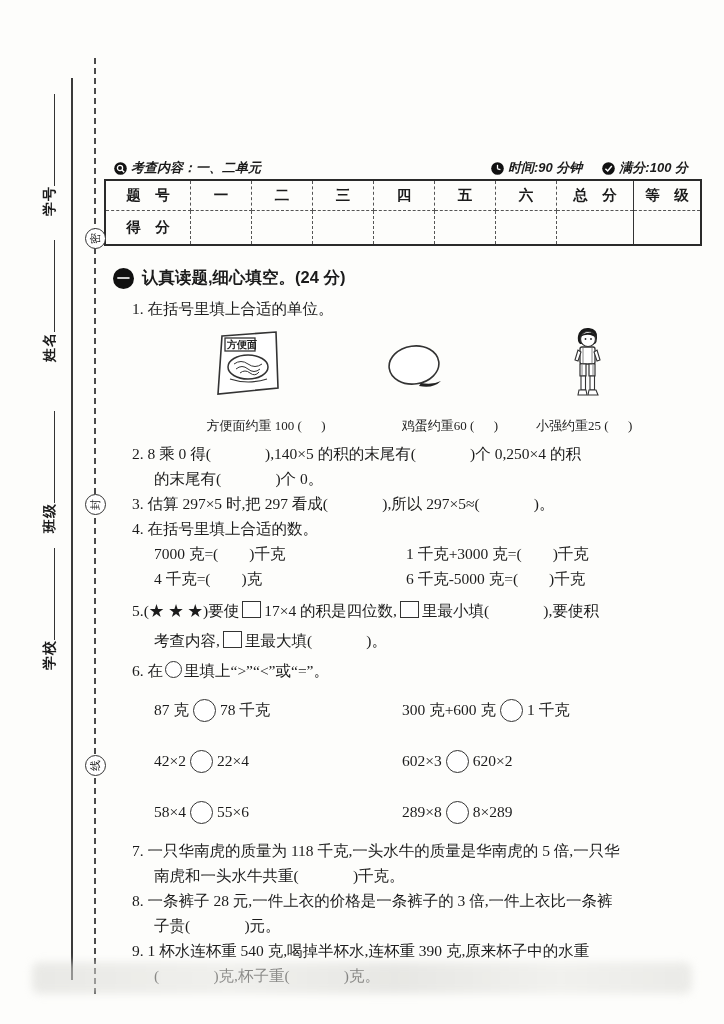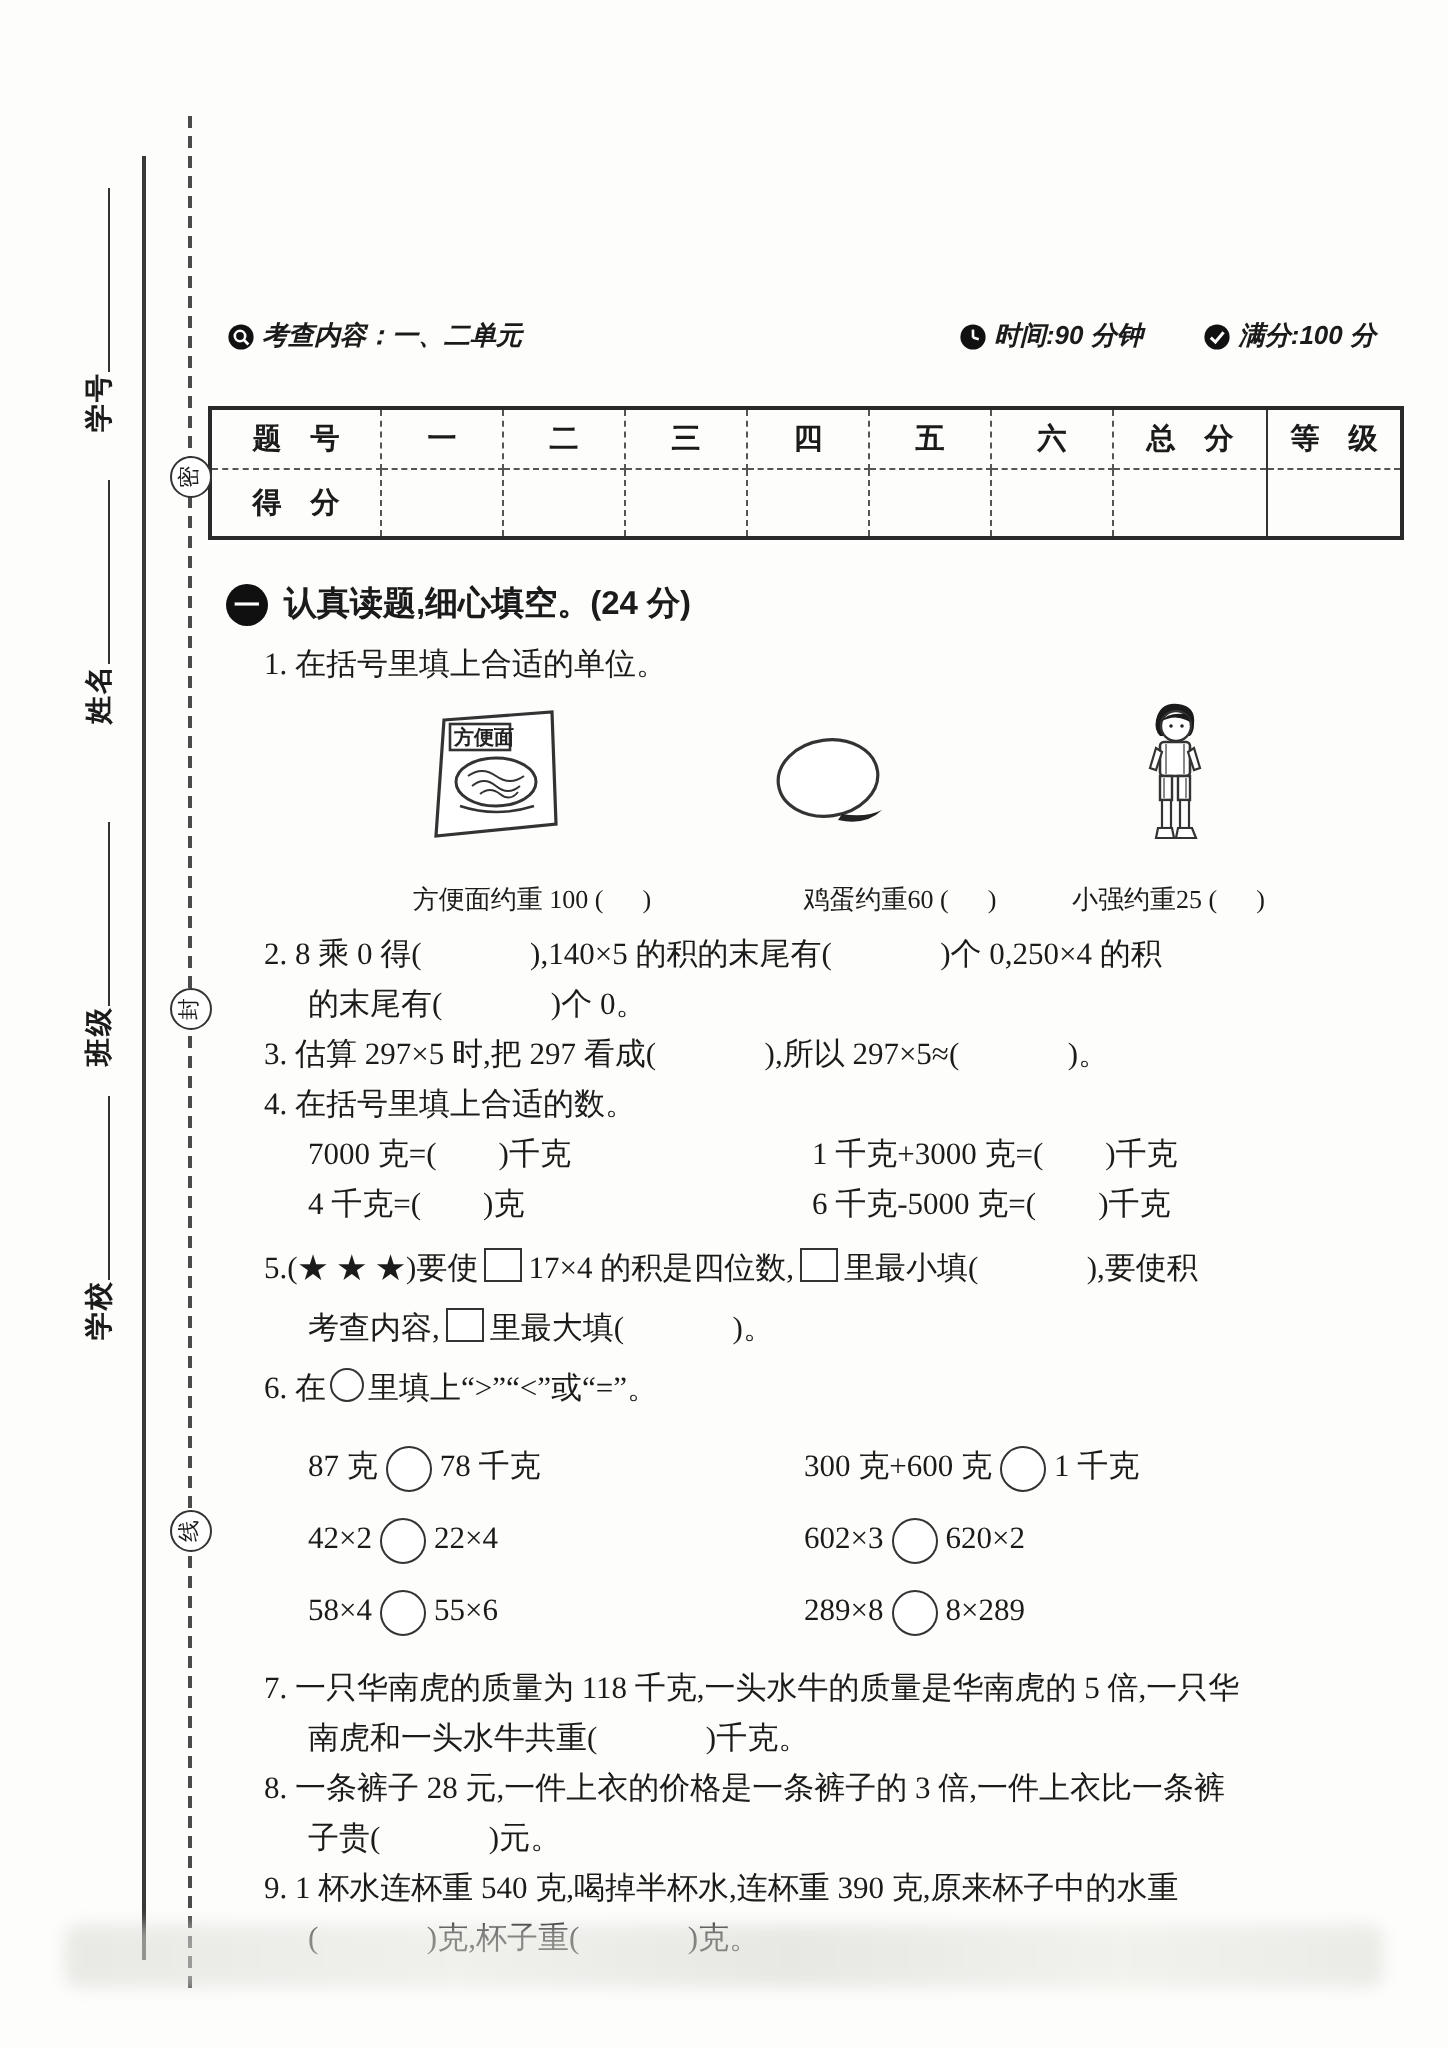--- a/index.html
+++ b/index.html
@@ -23,24 +23,24 @@
                font-size:11px; line-height:19px; text-align:center;
                transform:rotate(-90deg); z-index:2; }
   
   .content { position:absolute; left:104px; top:146px; width:586px; }
   .title { margin:0; text-align:center; font-family:"Liberation Sans",sans-serif;
            font-weight:bold; font-size:27px; letter-spacing:3px; }
   .info-row { margin-top:13px; display:flex; justify-content:space-between;
               align-items:center; font-family:"Liberation Sans",sans-serif;
               font-weight:bold; font-size:13px; padding:0 2px 0 10px;font-style:italic; }
   .info-item { display:flex; align-items:center; gap:4px; }
-  .info-right { display:flex; gap:31px; }
+  .info-right { display:flex; gap:20px; }
   .info-icon { width:13px; height:13px; flex:0 0 auto; }
   
-  table.score { margin-top:26px; width:100%; border-collapse:collapse;
+  table.score { margin-top:2px; width:100%; border-collapse:collapse;
                 border:2px solid #2a2a2a; table-layout:fixed; }
   table.score td { border:1.4px dashed #555; text-align:center;
                    font-size:14.5px; font-weight:bold; padding:0; }
   table.score tr.r1 td { height:29px; }
   table.score tr.r2 td { height:33px; }
   td.solidl { border-left:1.6px solid #333 !important; }
   
   .sec-heading { margin-top:21px; display:flex; align-items:center; gap:8px;
                  padding-left:9px; font-family:"Liberation Sans",sans-serif;
                  font-weight:bold; font-size:16.5px; }
@@ -56,21 +56,21 @@
               white-space:pre;text-align:center; }
   .captions span:nth-child(1){ width:196px; }
   .captions span:nth-child(2){ width:172px; }
   .grid2 { display:grid; grid-template-columns:252px auto; padding-left:50px;
            font-size:15.5px; line-height:25px; white-space:pre; }
   .box { display:inline-block; width:17px; height:15px; border:1.3px solid #333;
          vertical-align:-2px; margin:0 3px; background:#fff; }
   .ocircle { display:inline-block; width:15px; height:15px; border:1.3px solid #333;
              border-radius:50%; vertical-align:-2px; margin:0 2px; background:#fff; }
   .cmp-grid { display:grid; grid-template-columns:248px auto; padding-left:50px;
-              margin-top:6px; row-gap:0; }
+              margin-top:6px; row-gap:15px; }
   .cmp { font-size:15.5px; line-height:36px; white-space:pre; display:flex;
          align-items:center; }
   .cmp-circle { display:inline-block; width:21px; height:21px; border:1.4px solid #333;
                 border-radius:50%; margin:0 4px; background:#fff; flex:0 0 auto; }
   .scan-shadow { position:absolute; left:32px; top:962px; width:660px; height:32px;
                  background:linear-gradient(90deg,#d9d9d5,#e6e6e2 30%,#d6d6d2 55%,#e8e8e4 80%,#dcdcd8);
                  opacity:.55; filter:blur(4px); border-radius:8px; }
   svg text { font-family:"Liberation Sans",sans-serif; }
 </style>
 </head>

